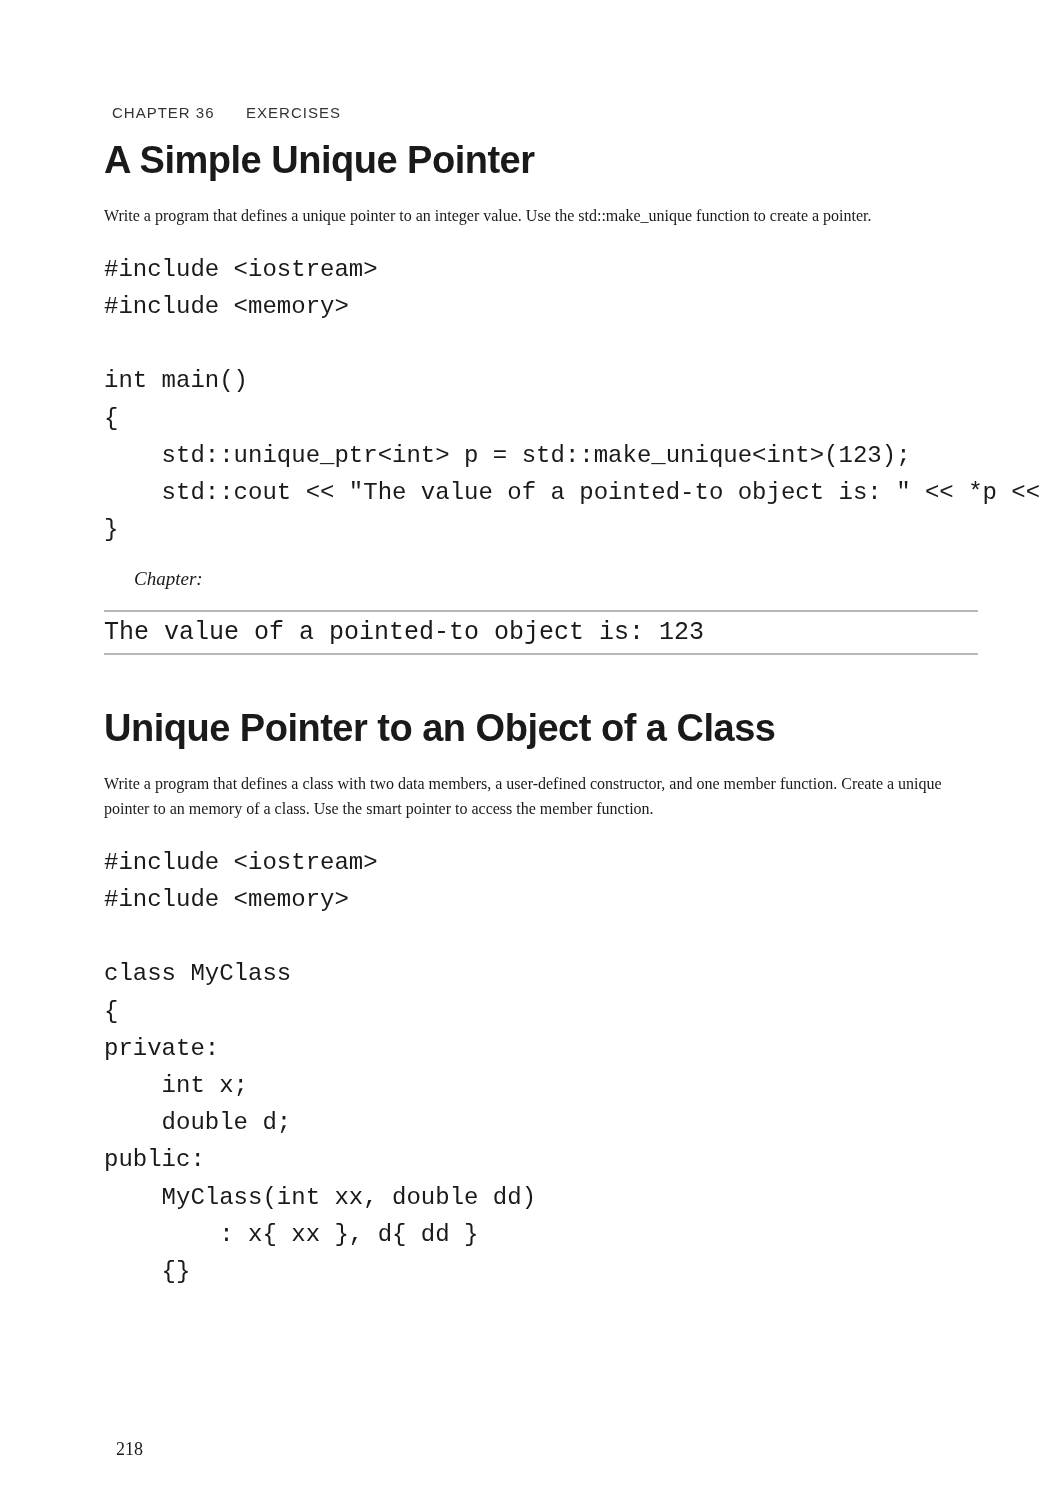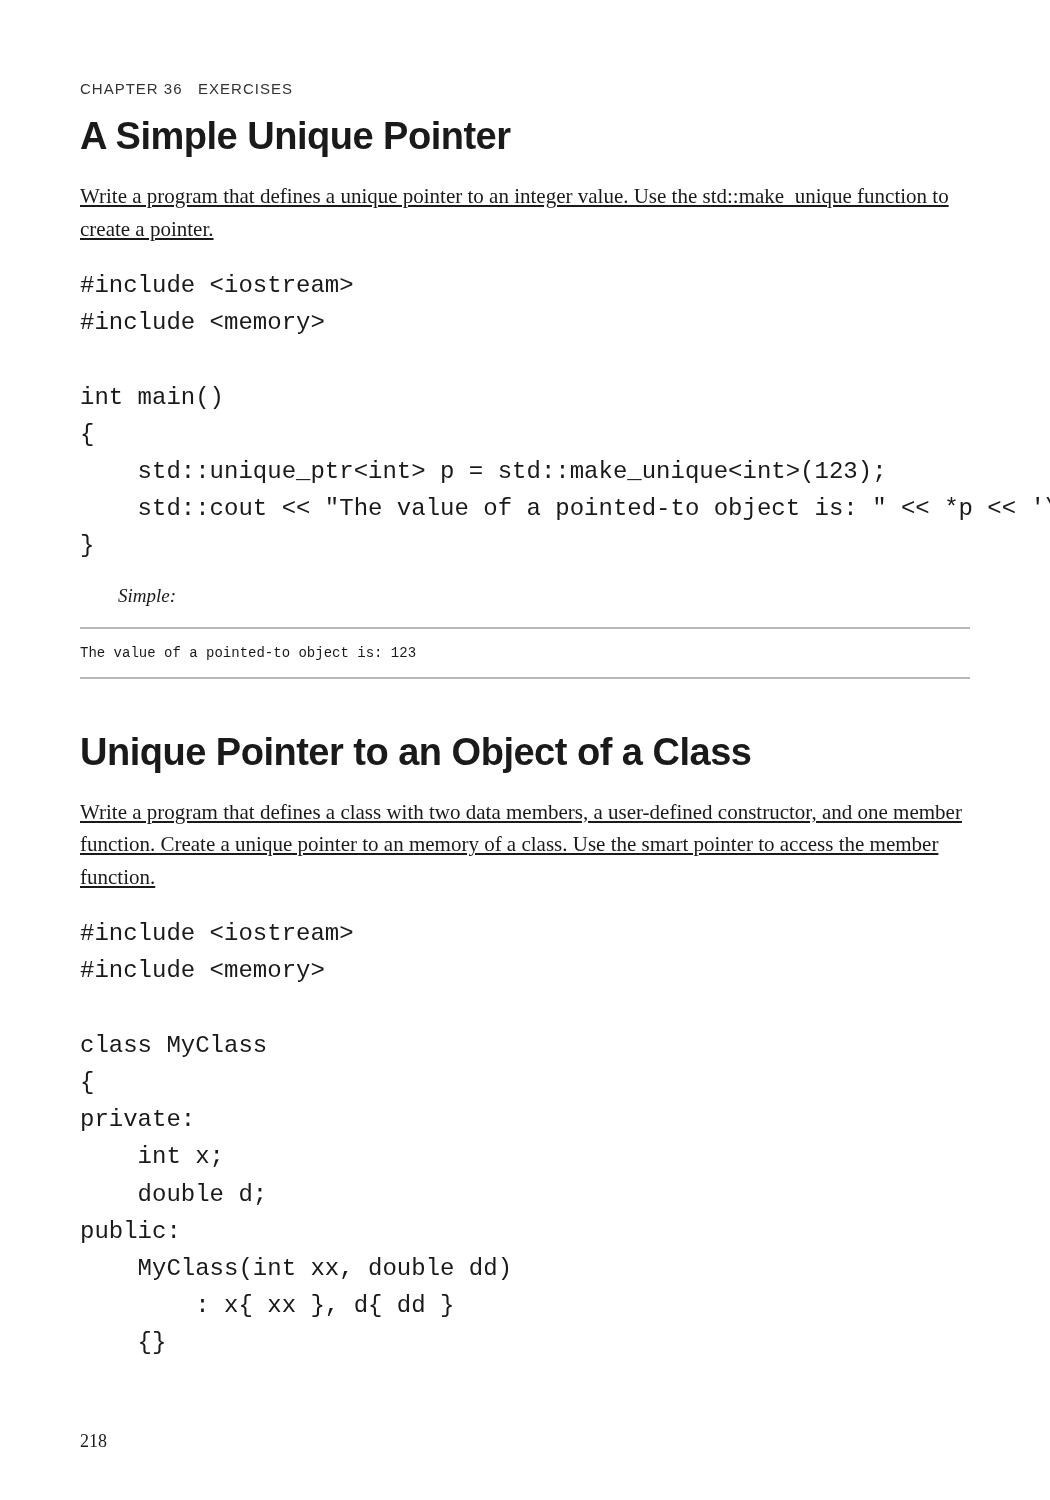--- a/index.html
+++ b/index.html
@@ -1,16 +1,16 @@
 <!DOCTYPE html>
 <html><head>
   <meta charset="utf-8">
   <style>
     * {
-      margin: 0;
+      margin: 8px;
       padding: 0;
       box-sizing: border-box;
     }
     body {
       width: 1050px;
       height: 1500px;
       background: #ffffff;
       padding: 80px 80px 40px 80px;
       font-family: Georgia, 'Times New Roman', serif;
       color: #1a1a1a;
@@ -25,53 +25,52 @@
       text-transform: uppercase;
     }
     h1.section-title {
       font-family: Arial, Helvetica, sans-serif;
       font-weight: 800;
       font-size: 38px;
       margin-bottom: 22px;
       letter-spacing: -0.5px;
     }
     p.body-text {
-      font-size: 21px;
+      font-size: 16px;
       line-height: 1.55;
       margin-bottom: 22px;
       font-family: 'Palatino Linotype', Palatino, Georgia, serif;
-      text-decoration: underline;
     }
     pre.code-block {
       font-family: 'Courier New', Courier, monospace;
       font-size: 24px;
       line-height: 1.55;
       white-space: pre;
       margin-bottom: 20px;
     }
     .output-label {
       font-style: italic;
       font-family: 'Palatino Linotype', Palatino, Georgia, serif;
       font-size: 19px;
       margin-left: 38px;
       margin-bottom: 20px;
     }
     .output-block {
       border-top: 2px solid #b8b8b8;
       border-bottom: 2px solid #b8b8b8;
-      padding: 16px 0;
+      padding: 6px 0;
       font-family: 'Courier New', Courier, monospace;
-      font-size: 14px;
+      font-size: 25px;
       margin-bottom: 52px;
       white-space: pre;
     }
     .page-number {
       position: absolute;
       bottom: 48px;
-      left: 80px;
+      left: 92px;
       font-family: 'Palatino Linotype', Palatino, Georgia, serif;
       font-size: 18px;
     }
   </style>
 </head>
 <body>
 
 <div class="page-header">
   <span>Chapter 36</span>&nbsp;&nbsp;&nbsp;<span>Exercises</span>
 </div>
@@ -82,21 +81,21 @@
 
 <pre class="code-block">#include &lt;iostream&gt;
 #include &lt;memory&gt;
 
 int main()
 {
     std::unique_ptr&lt;int&gt; p = std::make_unique&lt;int&gt;(123);
     std::cout &lt;&lt; "The value of a pointed-to object is: " &lt;&lt; *p &lt;&lt; '\n';
 }</pre>
 
-<div class="output-label">Simple:</div>
+<div class="output-label">Chapter:</div>
 
 <div class="output-block">The value of a pointed-to object is: 123</div>
 
 <h1 class="section-title">Unique Pointer to an Object of a Class</h1>
 
 <p class="body-text">Write a program that defines a class with two data members, a user-defined constructor, and one member function. Create a unique pointer to an memory of a class. Use the smart pointer to access the member function.</p>
 
 <pre class="code-block">#include &lt;iostream&gt;
 #include &lt;memory&gt;
 

